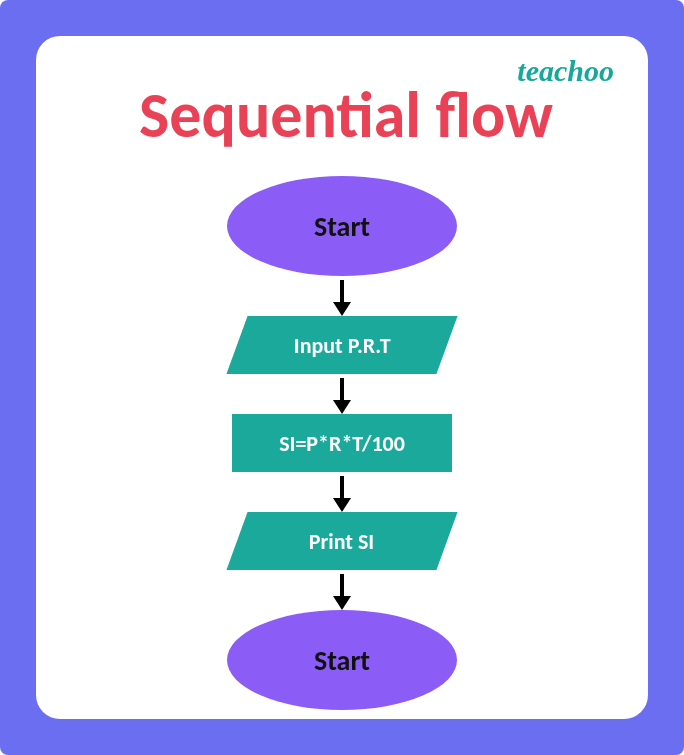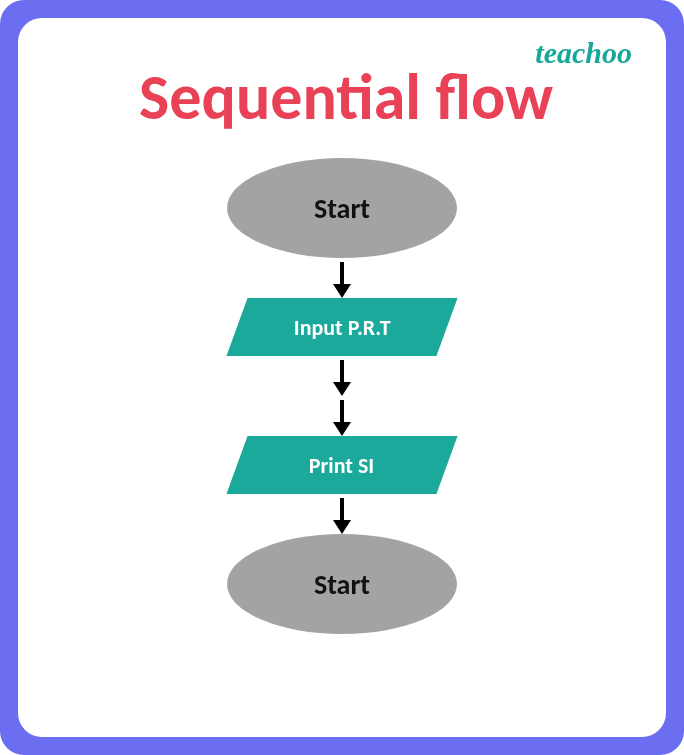--- a/index.html
+++ b/index.html
@@ -6,22 +6,22 @@
     margin: 0;
     padding: 0;
     font-family: Calibri, Arial, sans-serif;
     background: #fff;
   }
   .outer-frame {
     width: 684px;
     height: 755px;
     box-sizing: border-box;
     background: #6b6ef0;
-    border-radius: 24px;
-    padding: 18px;
+    border-radius: 8px;
+    padding: 36px;
   }
   .inner-frame {
     width: 100%;
     height: 100%;
     background: #fff;
     border-radius: 24px;
     position: relative;
     box-sizing: border-box;
   }
   .brand {
@@ -49,21 +49,21 @@
     top: 140px;
     left: 0;
     width: 100%;
     display: flex;
     flex-direction: column;
     align-items: center;
   }
   .terminator {
     width: 230px;
     height: 100px;
-    background: #a3a3a3;
+    background: #8b5cf6;
     border-radius: 50%;
     display: flex;
     align-items: center;
     justify-content: center;
     font-size: 28px;
     font-weight: bold;
     color: #111;
   }
   .io {
     width: 210px;
@@ -125,20 +125,23 @@
       </div>
 
       <div class="arrow"></div>
 
       <div class="io">
         <span>Input P.R.T</span>
       </div>
 
       <div class="arrow"></div>
 
+      <div class="process">
+        <span>SI=P*R*T/100</span>
+      </div>
 
       <div class="arrow"></div>
 
       <div class="io">
         <span>Print SI</span>
       </div>
 
       <div class="arrow"></div>
 
       <div class="terminator">

